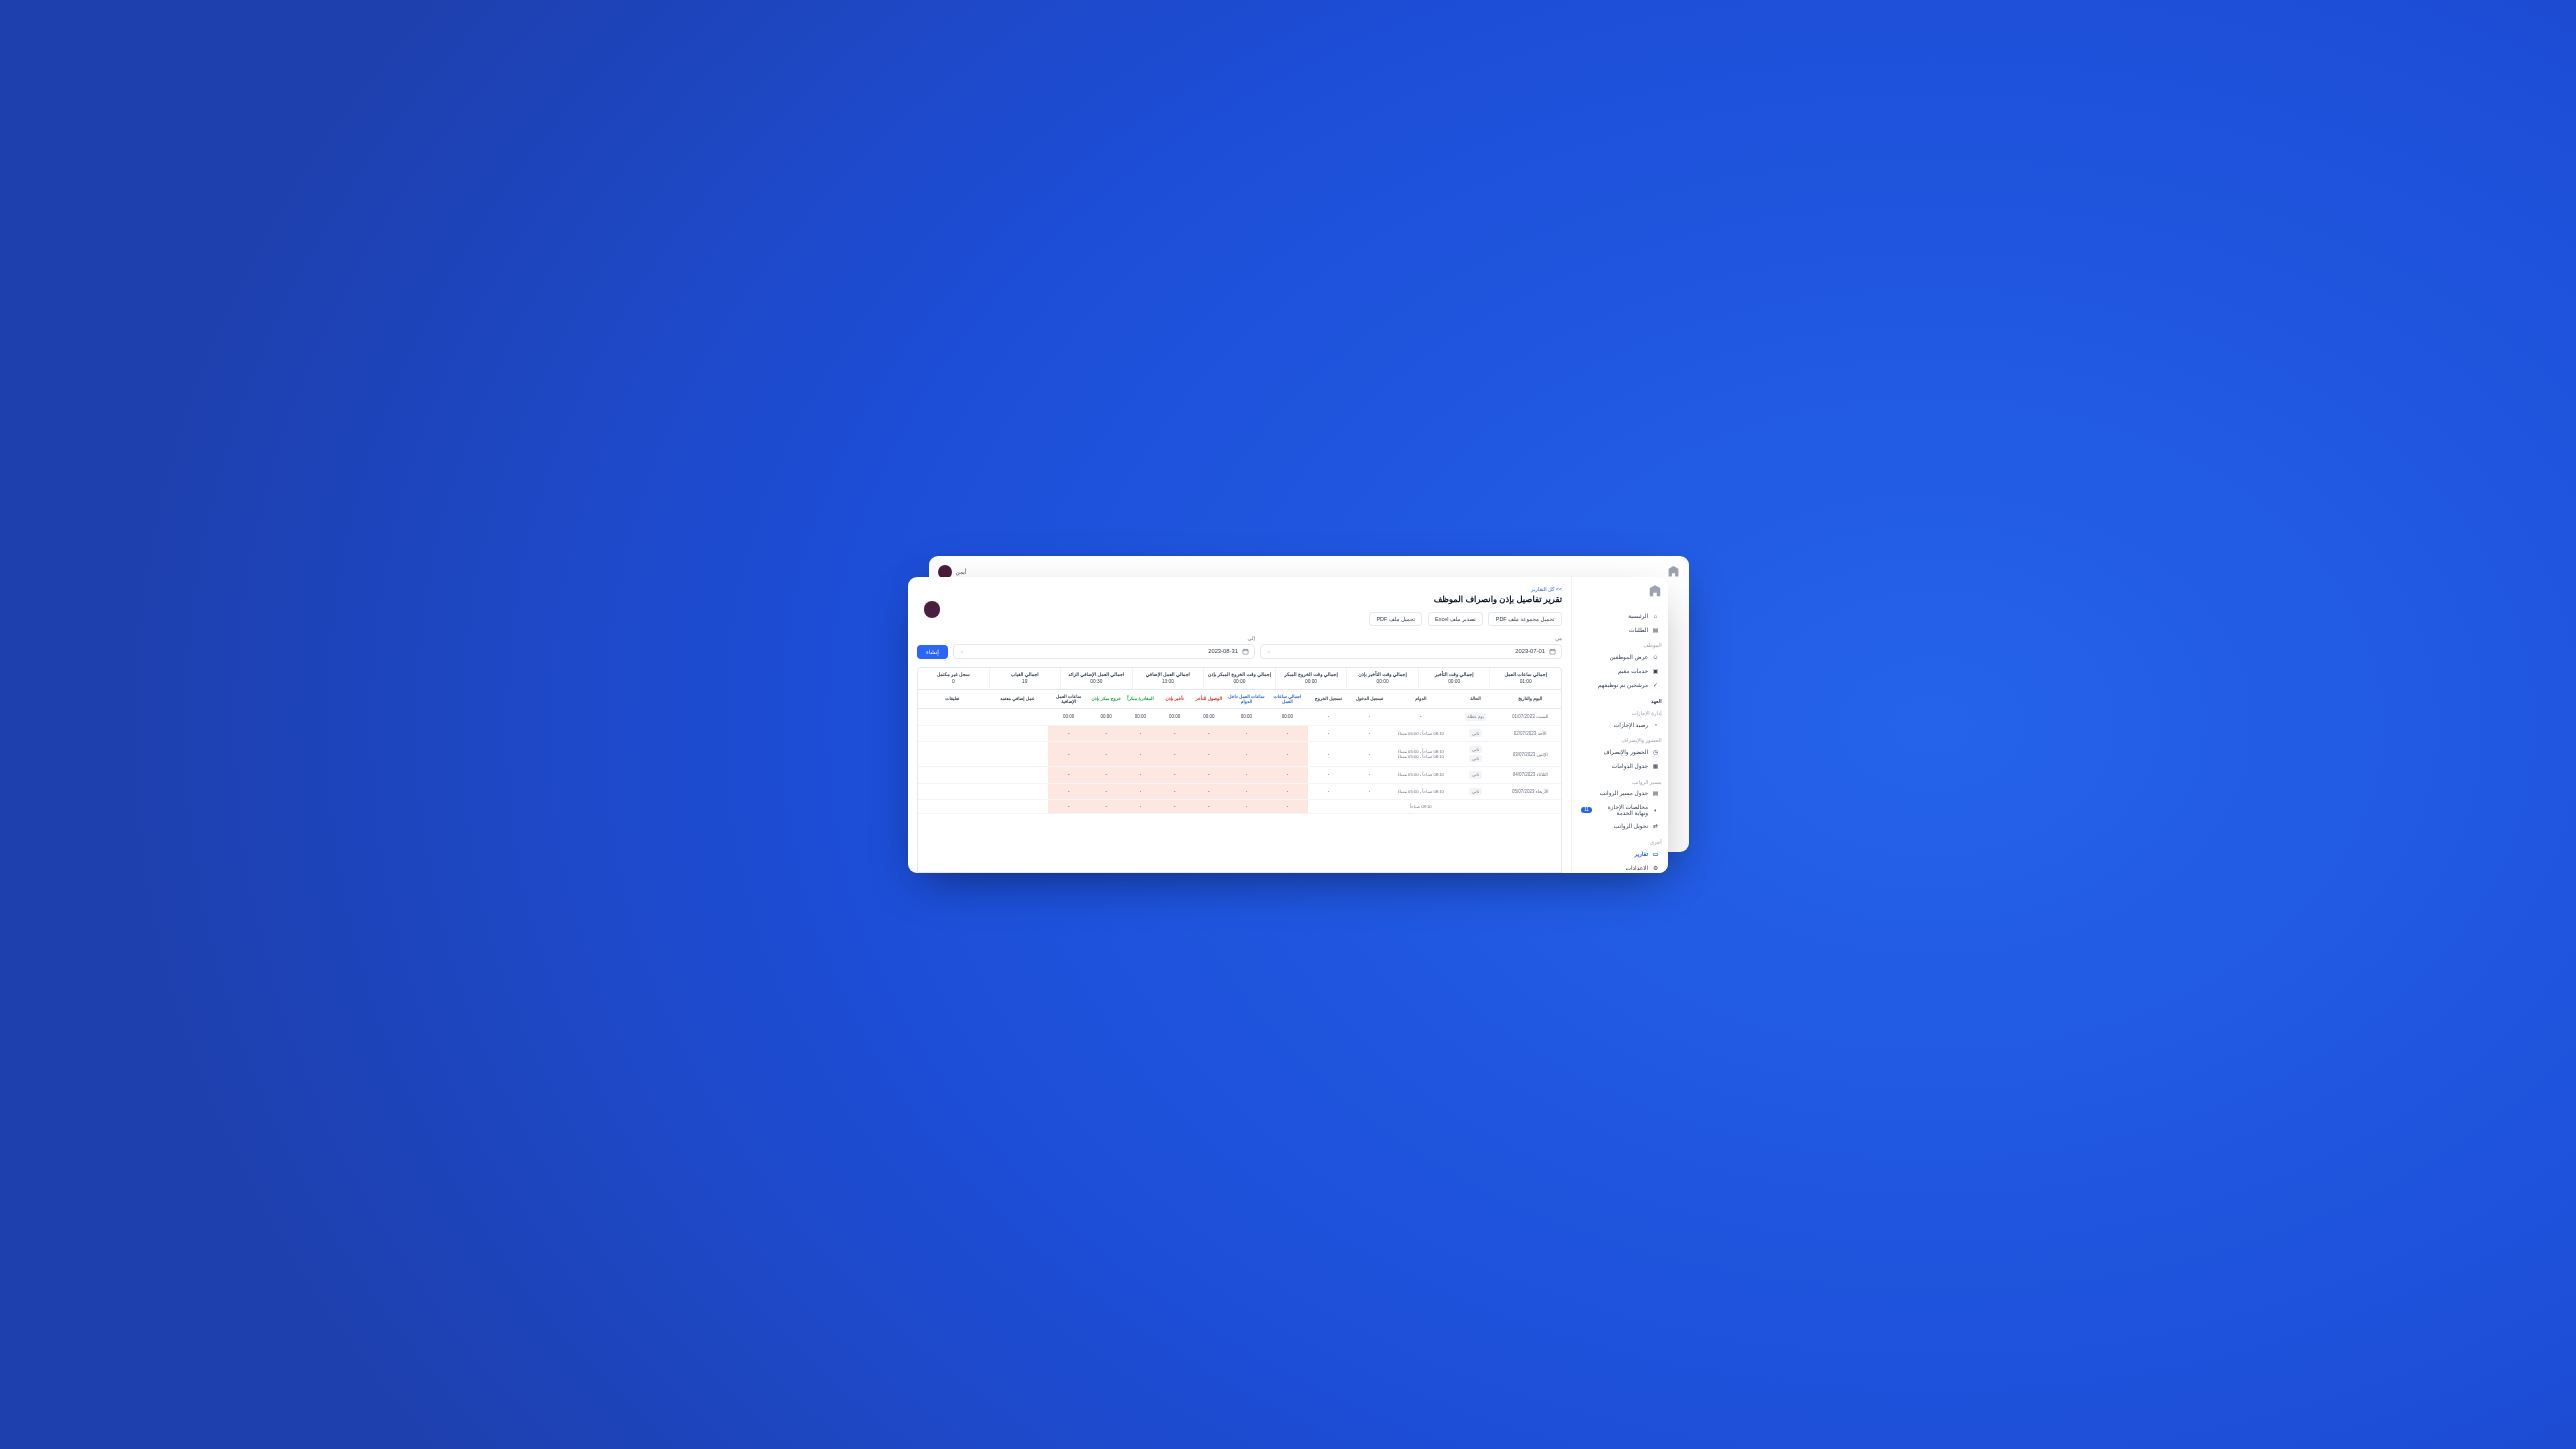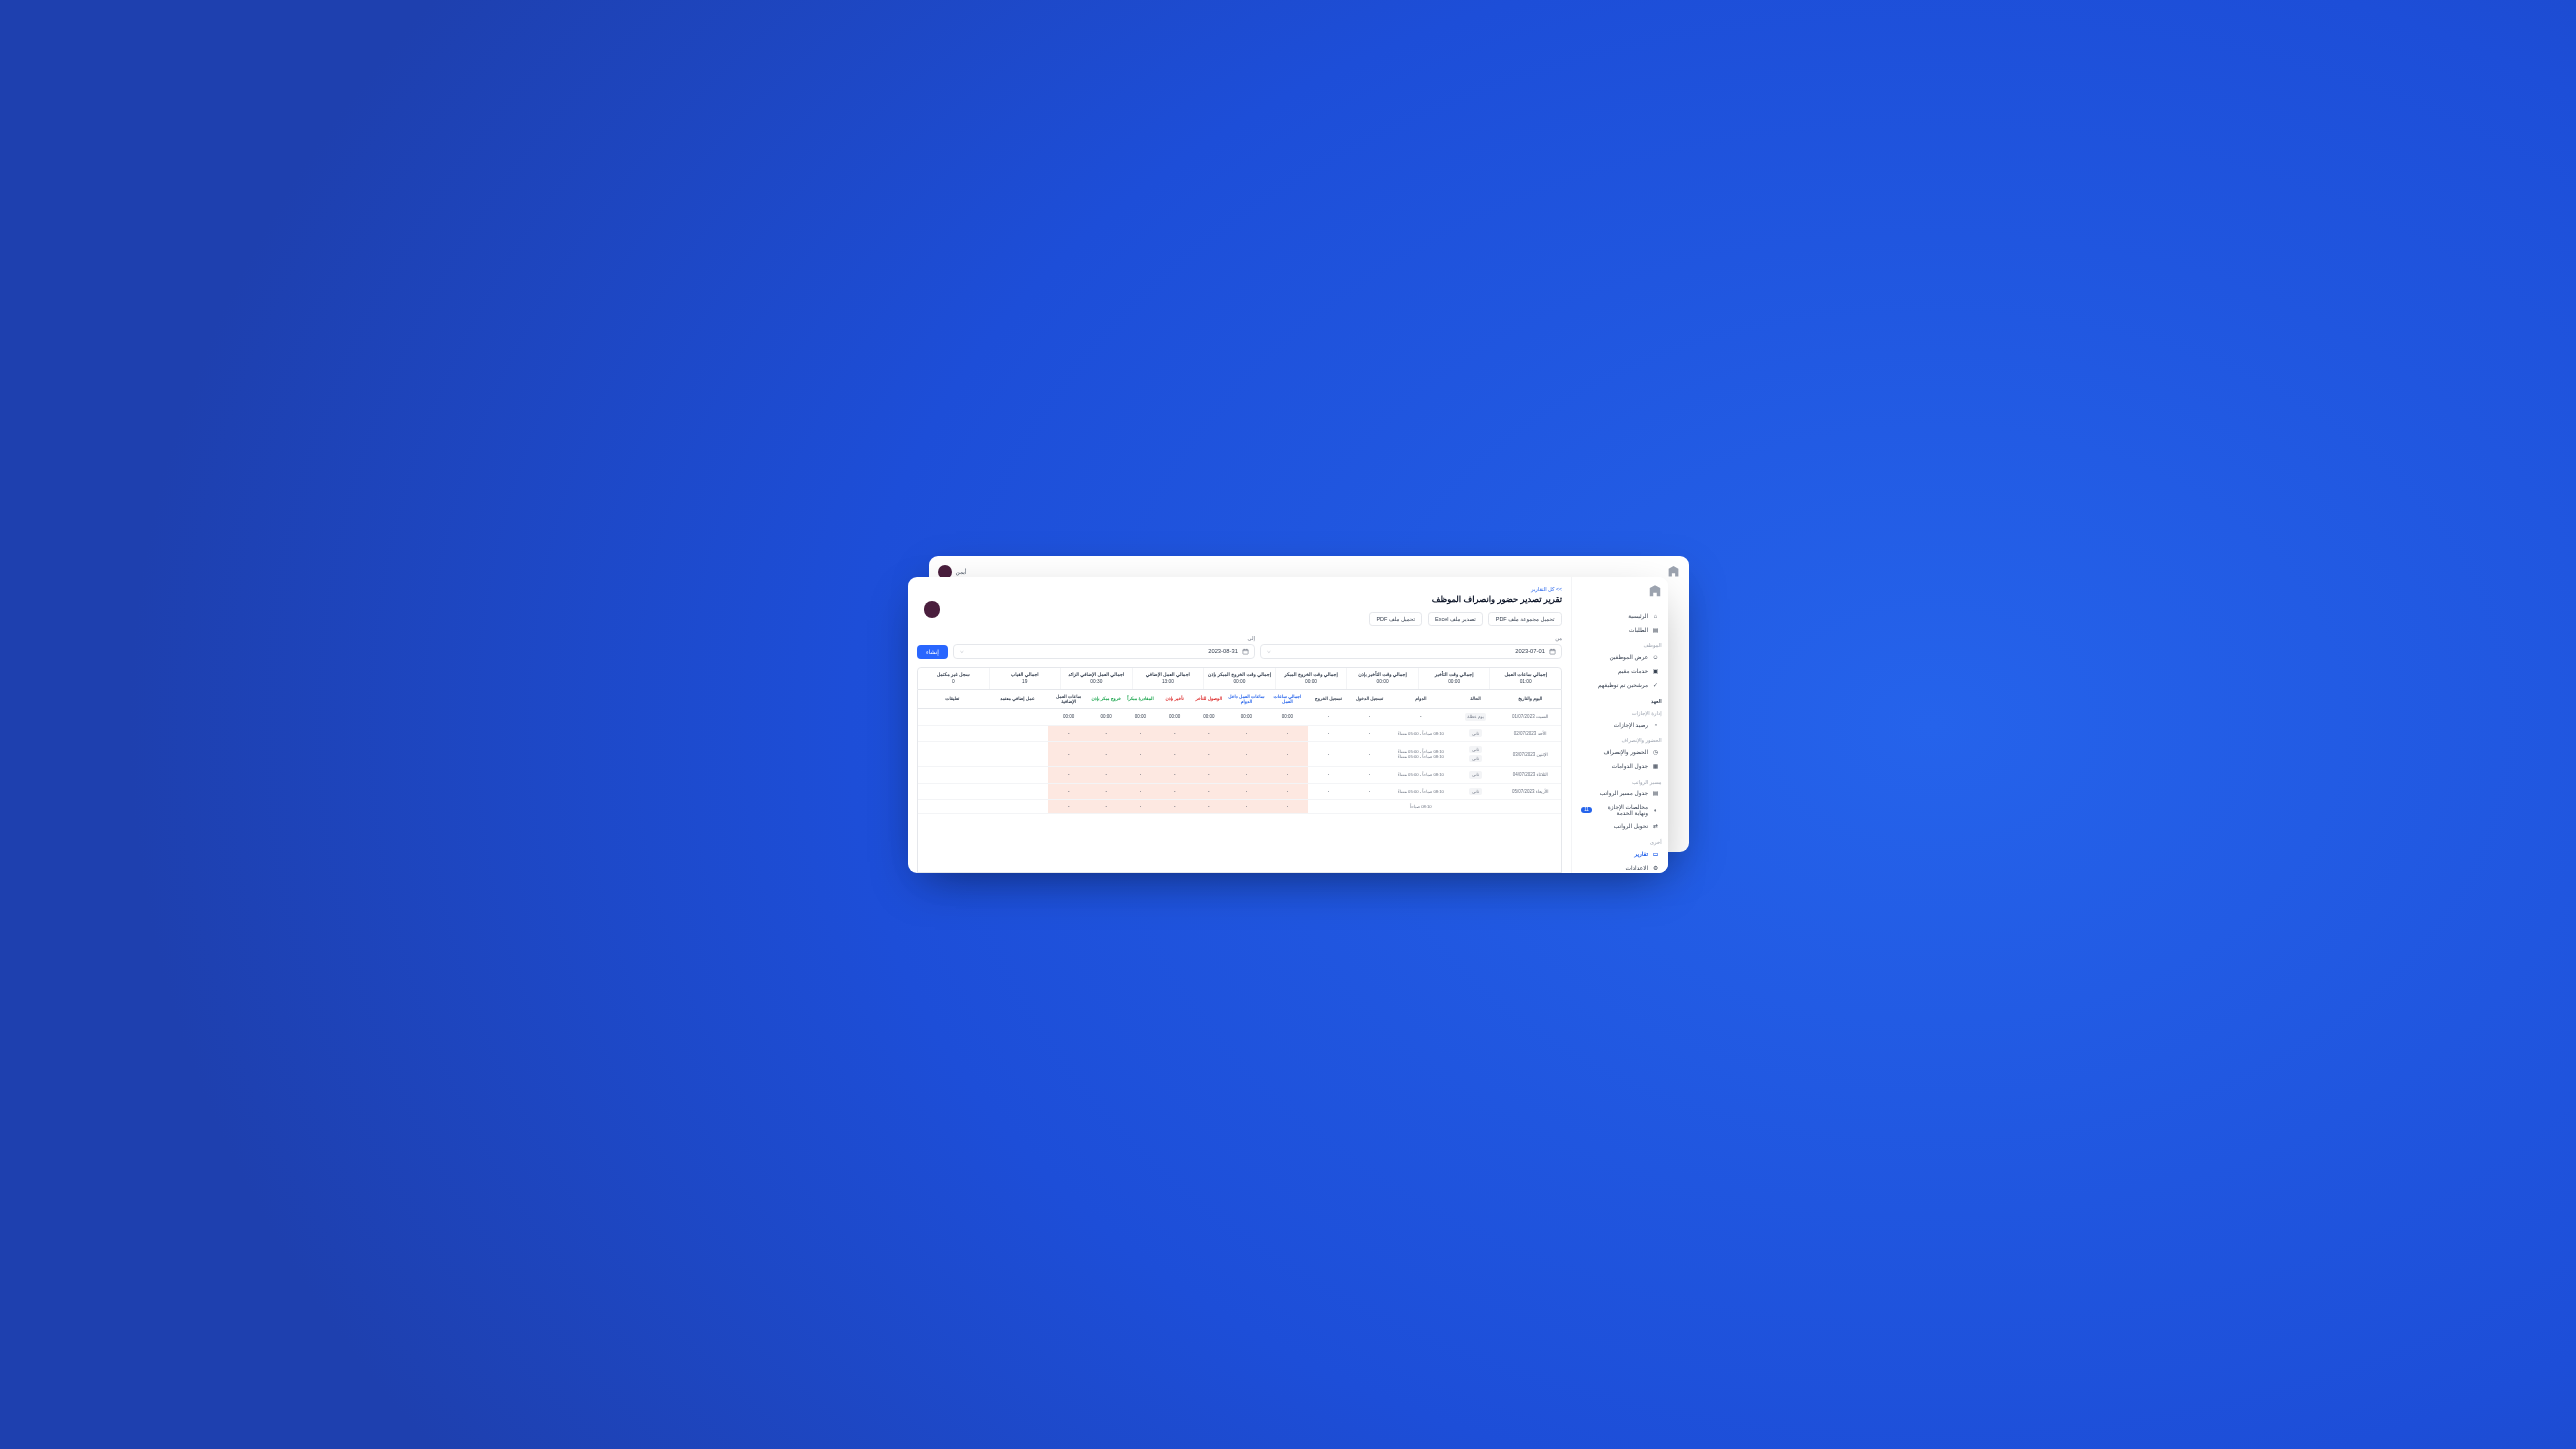--- a/index.html
+++ b/index.html
@@ -144,21 +144,21 @@
           <span>تقارير</span>
         </div>
       <div class="nav-item">
           <span class="nic">⚙</span>
           <span>الاعدادات</span>
         </div>
     </aside>
 
     <div class="main">
       <div class="breadcrumb">&gt;&gt; كل التقارير</div>
-      <h1 class="page-title">تقرير تصدير حضور وانصراف الموظف</h1>
+      <h1 class="page-title">تقرير تفاصيل بإذن وانصراف الموظف</h1>
 
       <div class="toolbar">
         <button class="btn">تحميل مجموعة ملف PDF</button>
         <button class="btn">تصدير ملف Excel</button>
         <button class="btn">تحميل ملف PDF</button>
       </div>
 
       <div class="filters">
         <div class="fcol">
           <span class="flabel">من</span>

